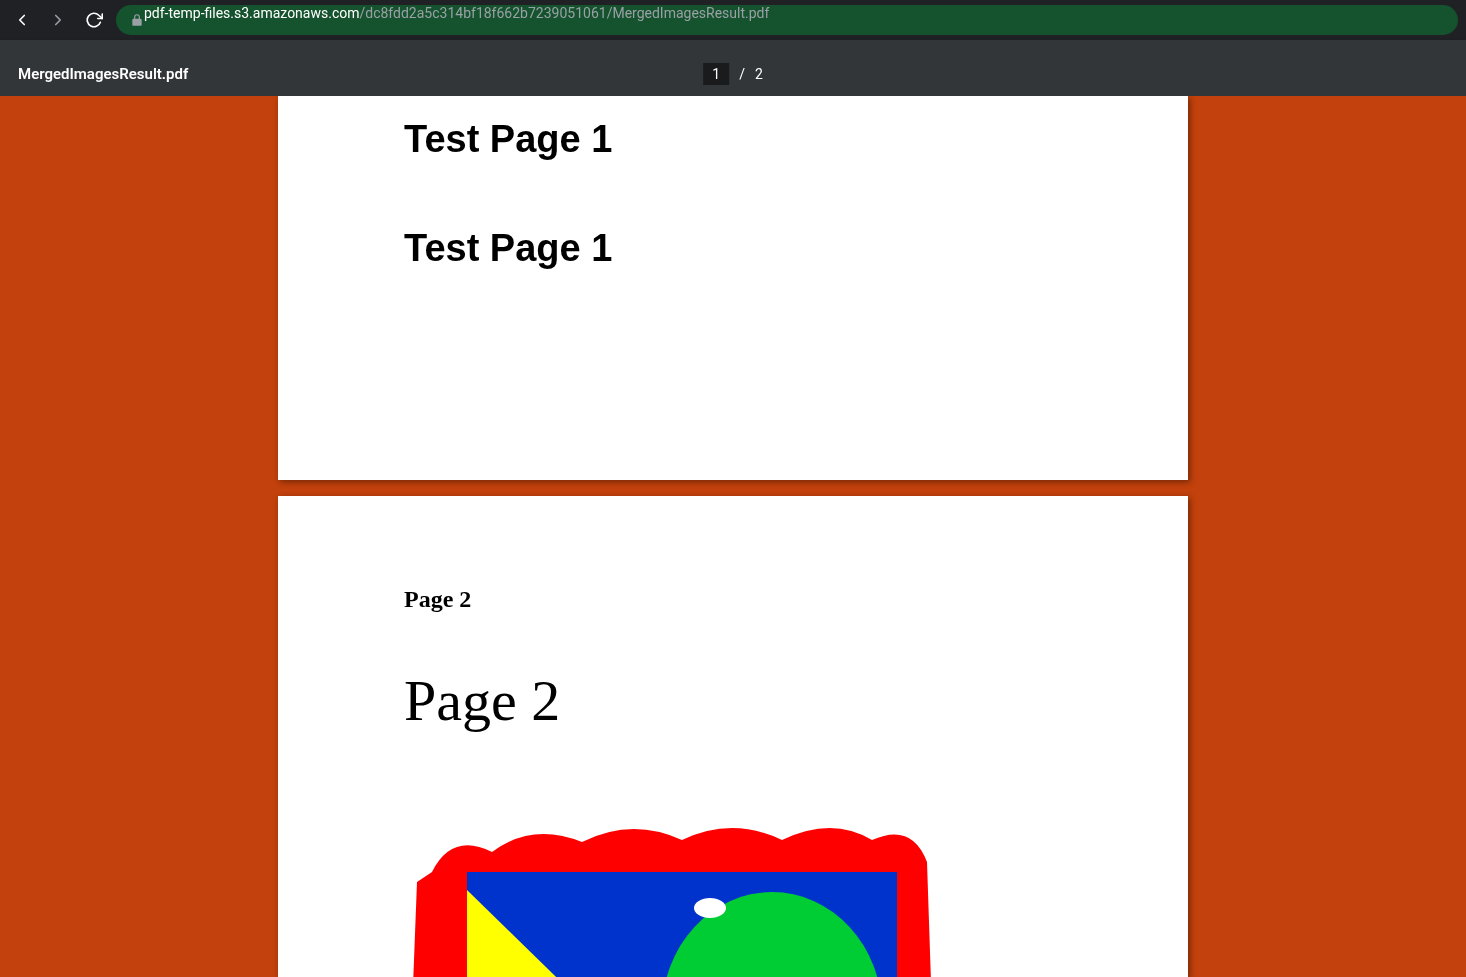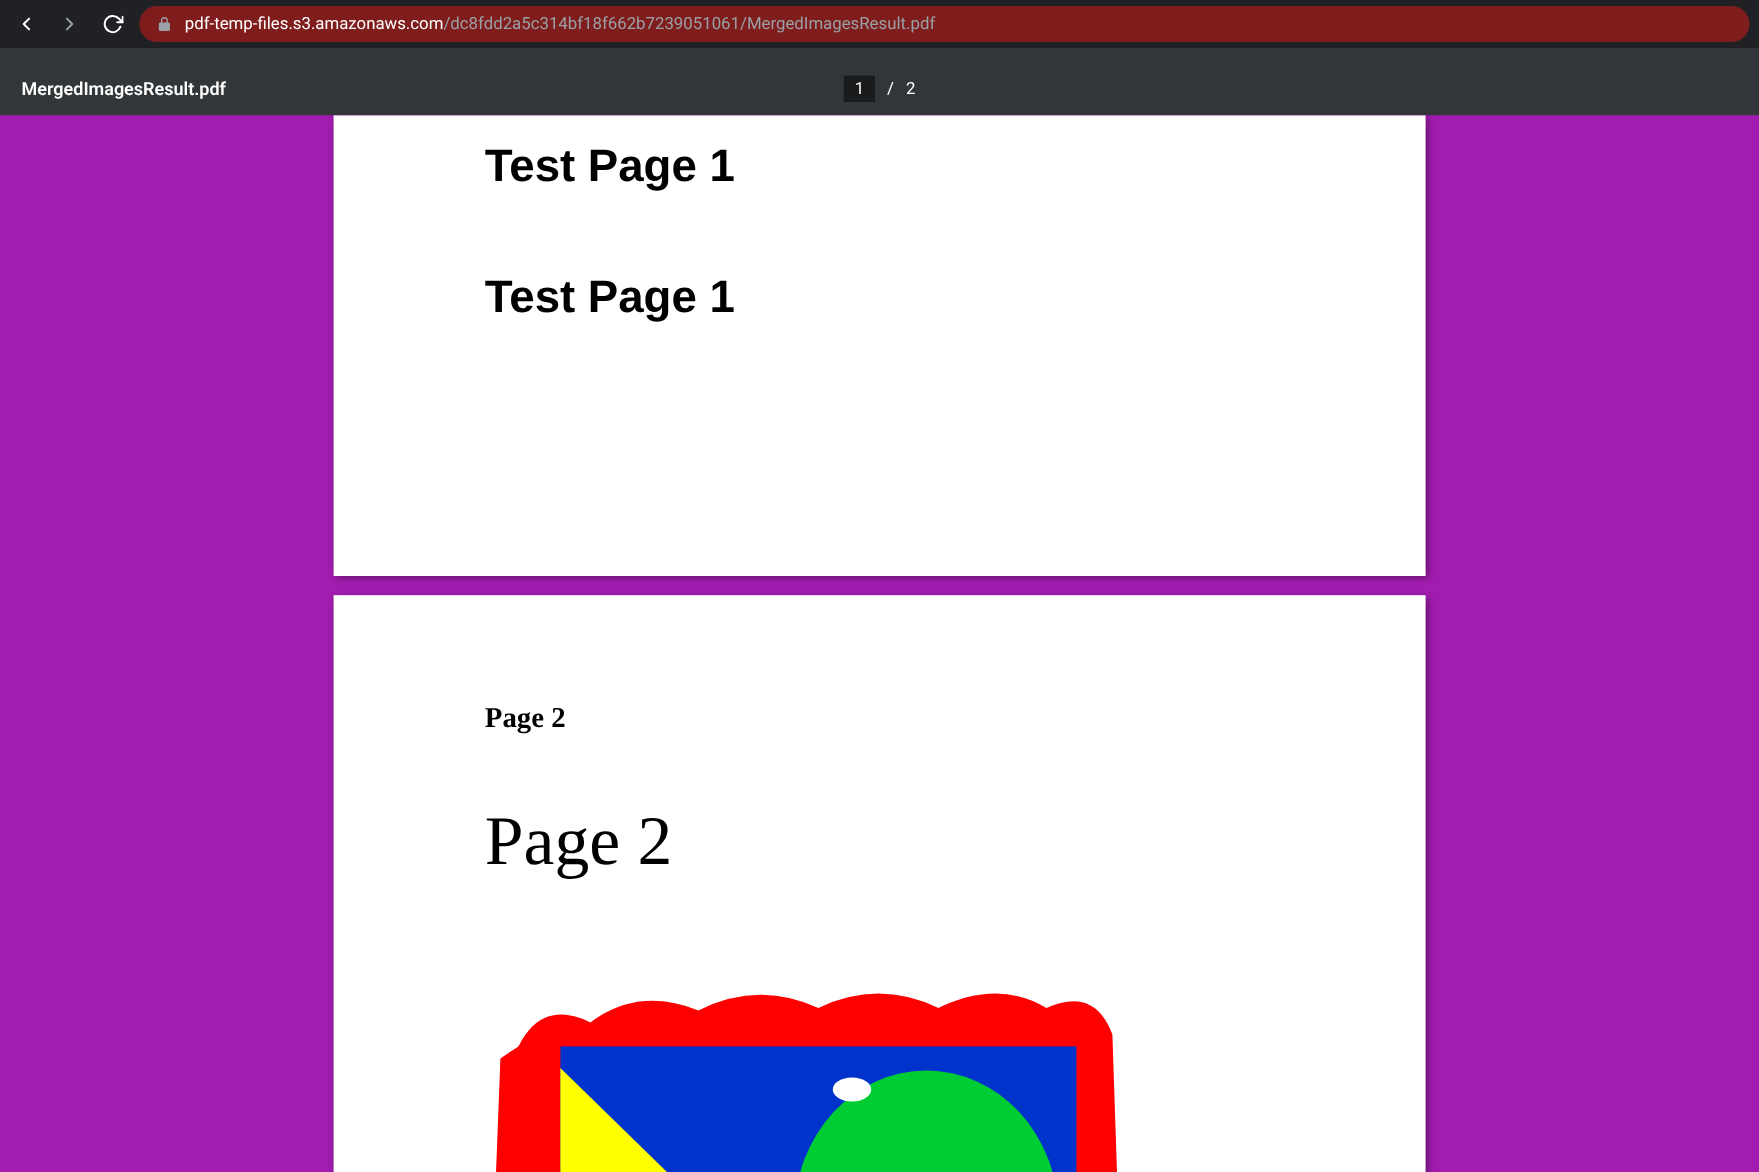--- a/index.html
+++ b/index.html
@@ -29,28 +29,26 @@
     justify-content: center;
     color: #9aa0a6;
     border-radius: 50%;
     cursor: pointer;
   }
   .nav-btn.enabled { color: #ffffff; }
   .nav-btn svg { width: 18px; height: 18px; }
   .omnibox {
     flex: 1;
     height: 30px;
-    background: #7f1d1d;
+    background: #14532d;
     border-radius: 15px;
     display: flex;
-    align-items: center;
     padding: 0 14px;
     color: #e8eaed;
     font-size: 14px;
-    gap: 10px;
     overflow: hidden;
     white-space: nowrap;
   }
   .omnibox .lock-icon { color: #9aa0a6; display:flex; align-items:center;}
   .omnibox .lock-icon svg { width: 14px; height: 14px; }
   .url-domain { color: #ffffff; }
   .url-path { color: #9aa0a6; }
 
   
   .pdf-toolbar {
@@ -88,21 +86,21 @@
     font-size: 14px;
     font-family: inherit;
   }
   .page-sep, .page-total { color: #ffffff; }
 
   
   .content-area {
     position: absolute;
     top: 96px;
     left: 0; right: 0; bottom: 0;
-    background: #a21caf;
+    background: #c2410c;
     overflow: hidden;
     display: flex;
     flex-direction: column;
     align-items: center;
   }
   .page {
     width: 910px;
     background: #ffffff;
     box-shadow: 2px 2px 6px rgba(0,0,0,.4);
     margin-bottom: 16px;

